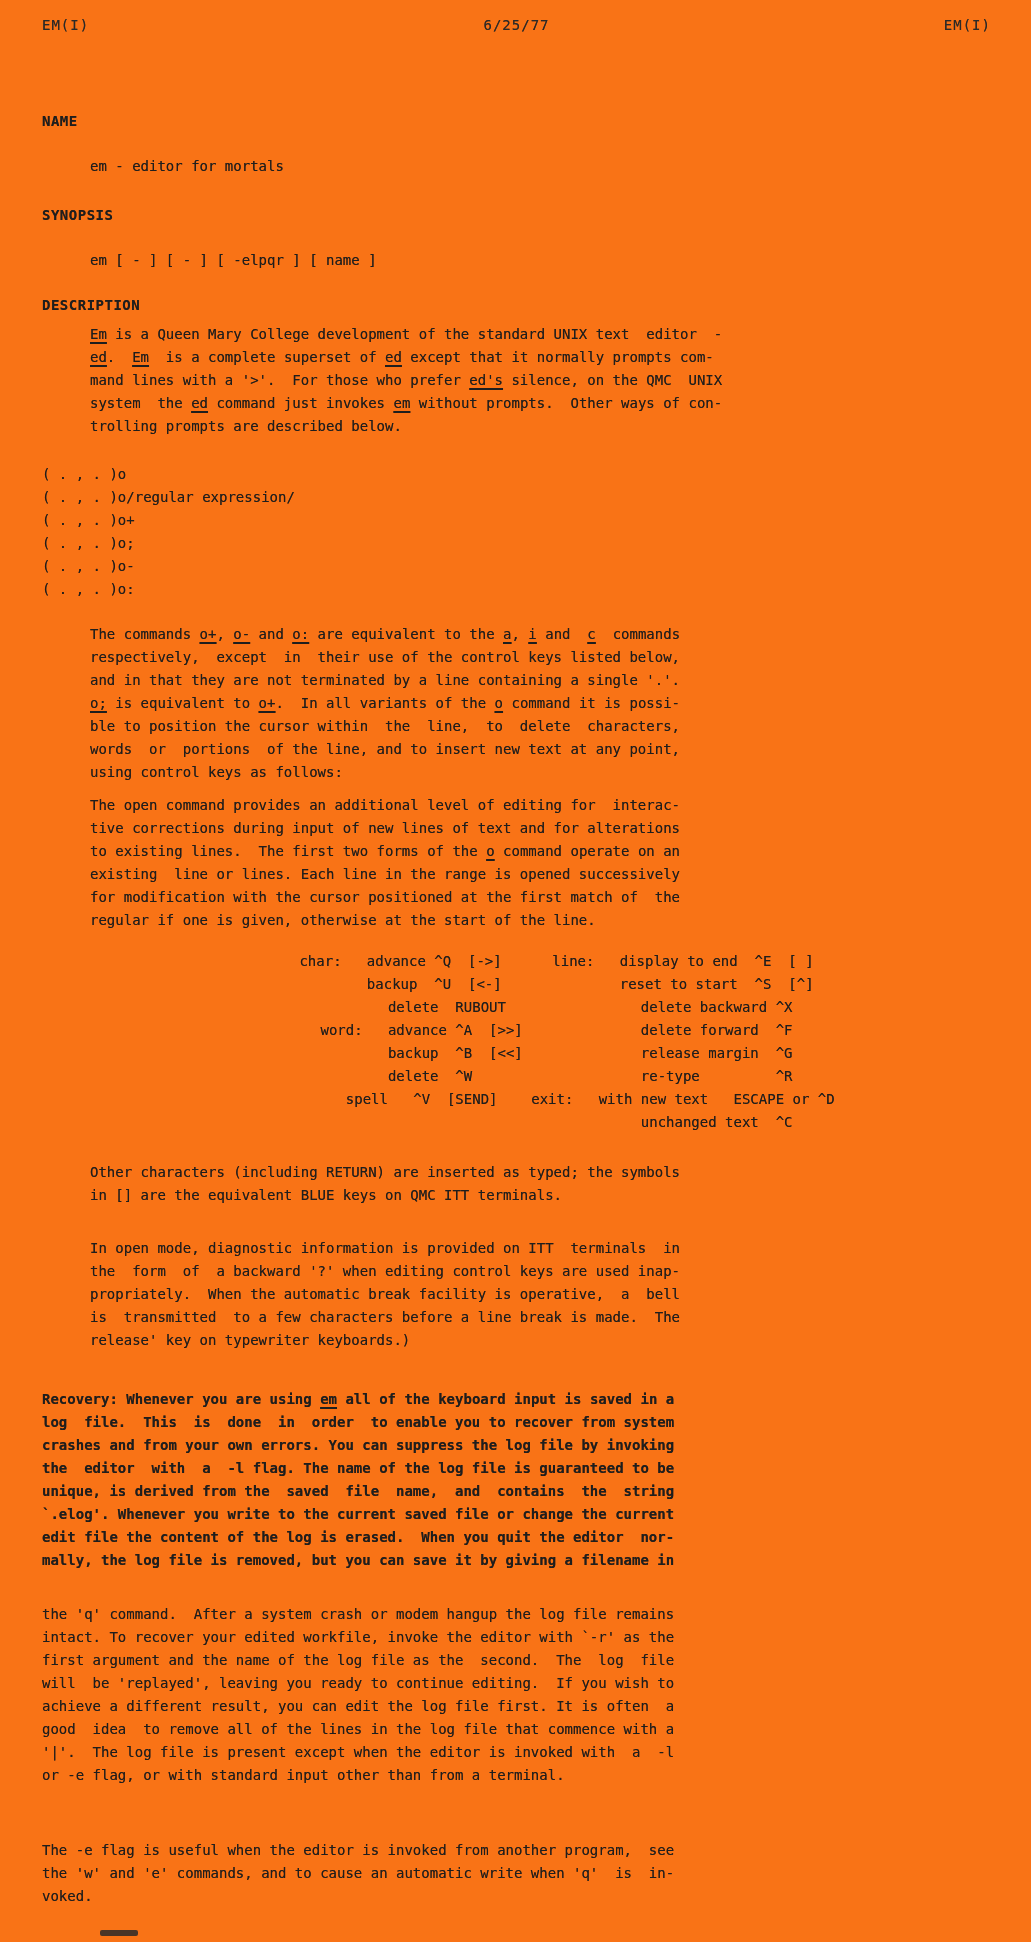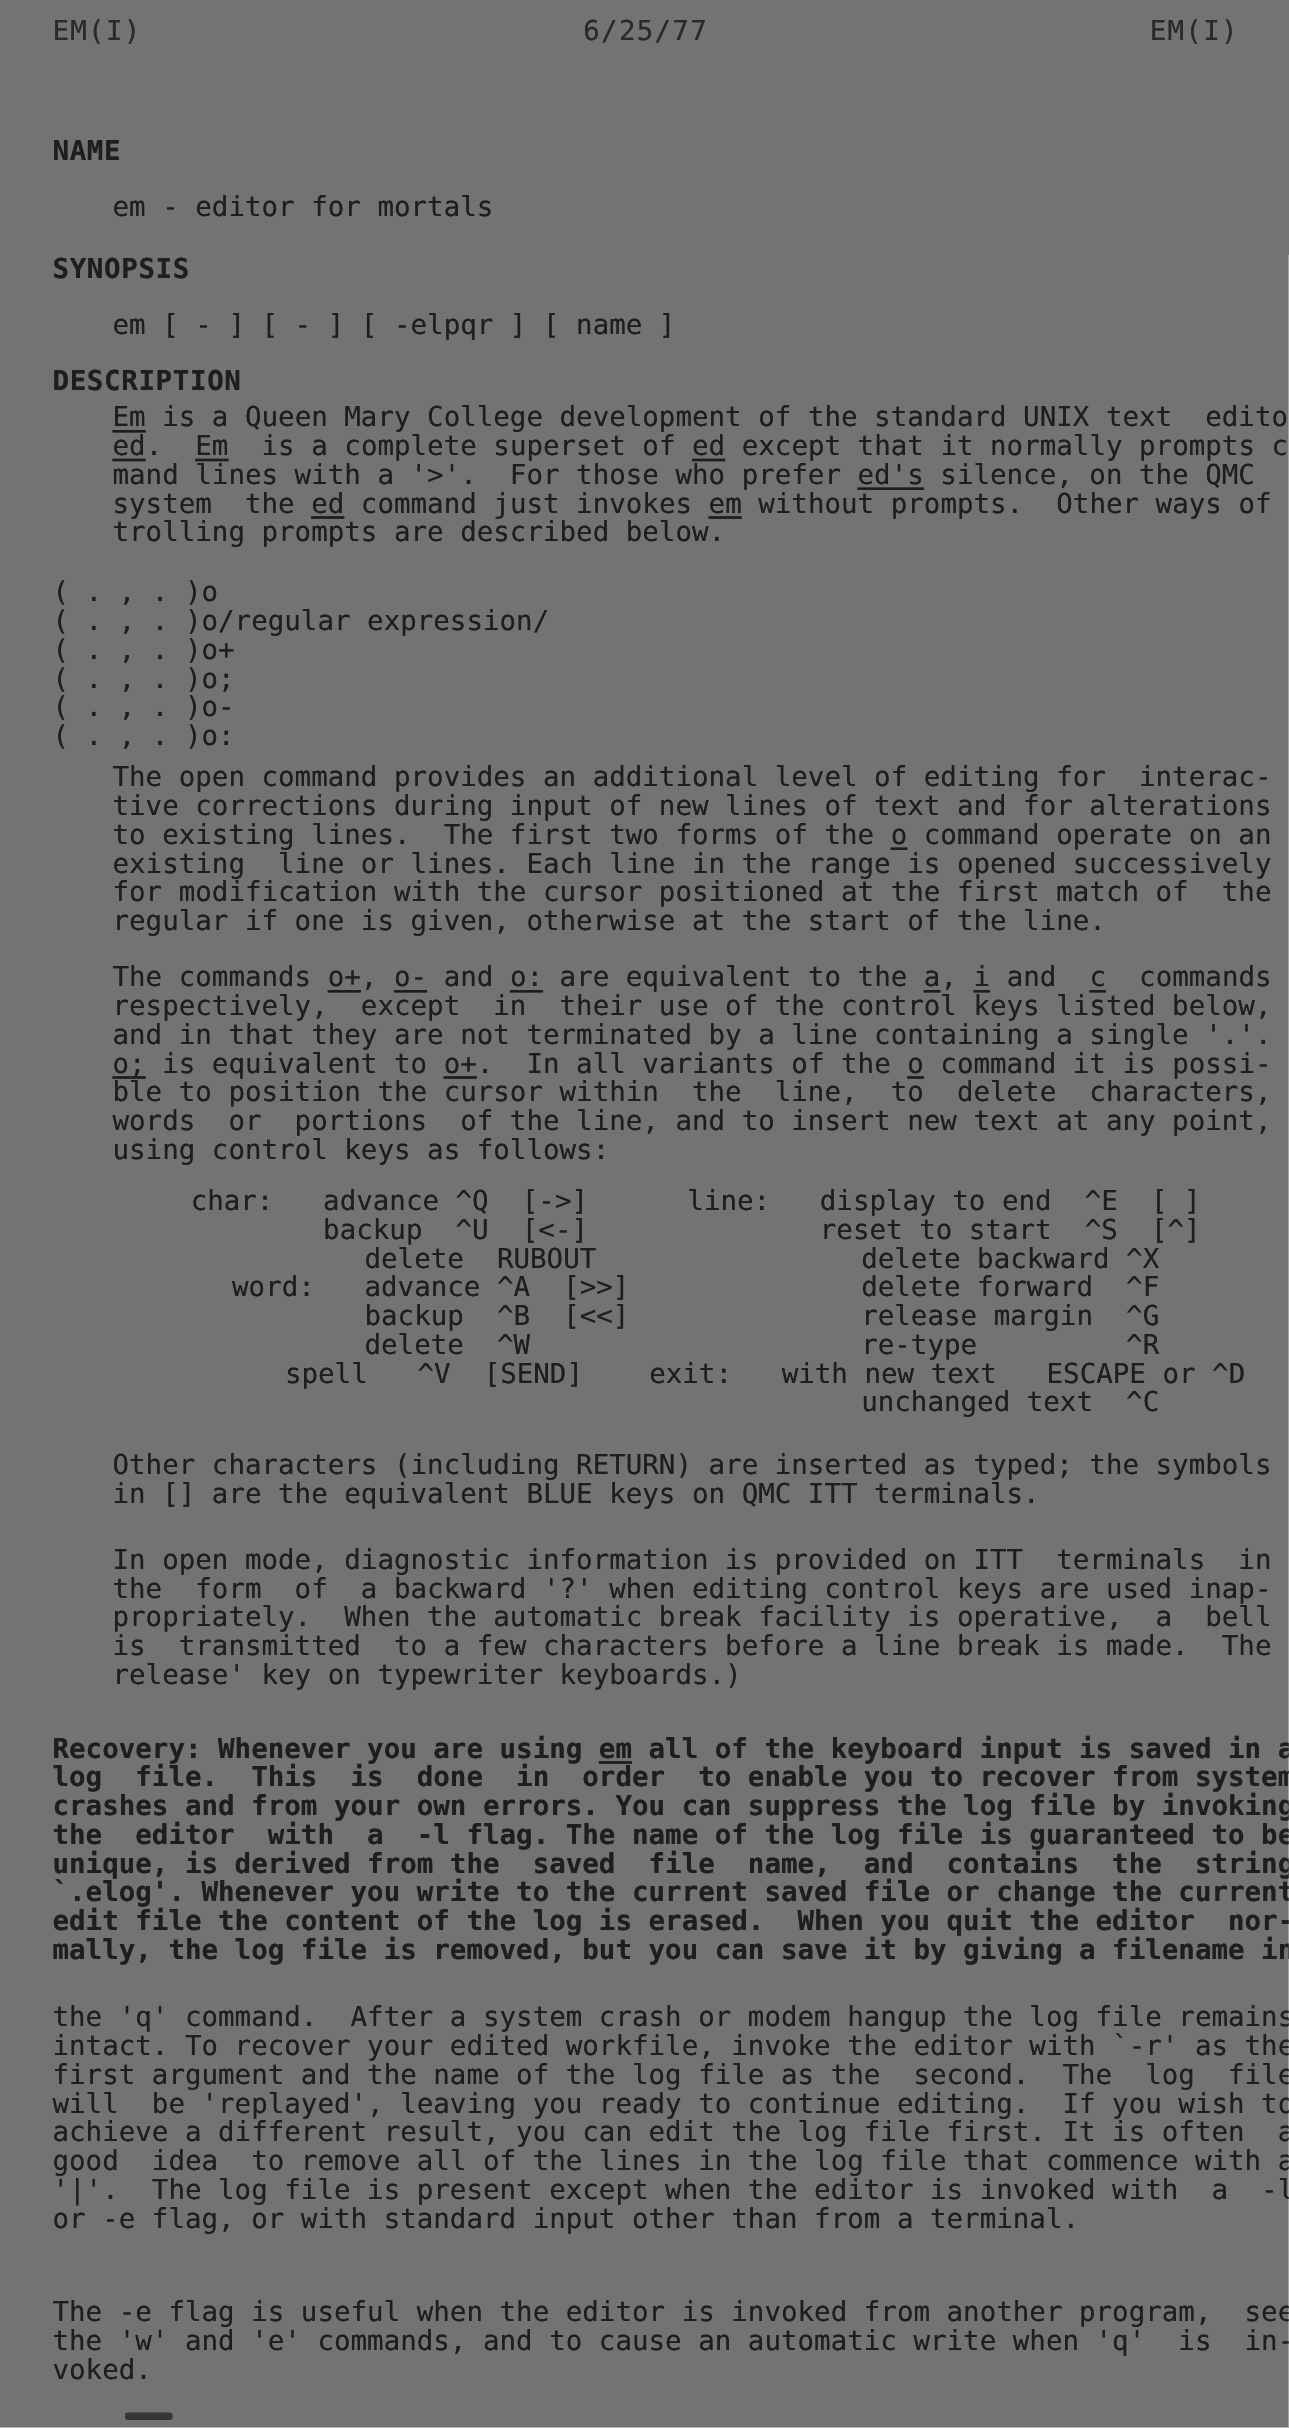--- a/index.html
+++ b/index.html
@@ -1,23 +1,23 @@
 <!DOCTYPE html>
 <html><head>
 <meta charset="utf-8">
 <style>
   * { margin:0; padding:0; box-sizing:border-box; }
   html,body { background:#e8e8e8; }
   .page {
     position:relative;
     width:1031px; height:1942px;
     margin:0 auto;
-    background:#737373;
+    background:#f97316;
     font-family:"DejaVu Sans Mono","Liberation Mono",monospace;
-    font-size:22px; line-height:23px;
+    font-size:14px; line-height:23px;
     color:#1e1e1e;
     padding:14px 40px 30px 42px;
     overflow:hidden;
     text-shadow:0 0 0.5px rgba(20,20,20,0.6);
   }
   .hdr { display:flex; justify-content:space-between; align-items:flex-start; }
   .hdr span { letter-spacing:1px; color:#2a2a2a; }
   .heading { font-weight:bold; letter-spacing:0.5px; }
   .indent { margin-left:48px; }
   .tbl-indent { margin-left:80px;text-align:center; }
@@ -76,37 +76,37 @@
 
   <div class="mt-forms">
       <div class="ln">( . , . )o</div>
       <div class="ln">( . , . )o/regular expression/</div>
       <div class="ln">( . , . )o+</div>
       <div class="ln">( . , . )o;</div>
       <div class="ln">( . , . )o-</div>
       <div class="ln">( . , . )o:</div>
     </div>
 
-  <div class="indent mt-p1">
-      <div class="ln">The open command provides an additional level of editing for  interac-</div>
-      <div class="ln">tive corrections during input of new lines of text and for alterations</div>
-      <div class="ln">to existing lines.  The first two forms of the <span class="u">o</span> command operate on an</div>
-      <div class="ln">existing  line or lines. Each line in the range is opened successively</div>
-      <div class="ln">for modification with the cursor positioned at the first match of  the</div>
-      <div class="ln">regular if one is given, otherwise at the start of the line.</div>
-    </div>
-
   <div class="indent mt-p2">
       <div class="ln">The commands <span class="u">o+</span>, <span class="u">o-</span> and <span class="u">o:</span> are equivalent to the <span class="u">a</span>, <span class="u">i</span> and  <span class="u">c</span>  commands</div>
       <div class="ln">respectively,  except  in  their use of the control keys listed below,</div>
       <div class="ln">and in that they are not terminated by a line containing a single '.'.</div>
       <div class="ln"><span class="u">o;</span> is equivalent to <span class="u">o+</span>.  In all variants of the <span class="u">o</span> command it is possi-</div>
       <div class="ln">ble to position the cursor within  the  line,  to  delete  characters,</div>
       <div class="ln">words  or  portions  of the line, and to insert new text at any point,</div>
       <div class="ln">using control keys as follows:</div>
+    </div>
+
+  <div class="indent mt-p1">
+      <div class="ln">The open command provides an additional level of editing for  interac-</div>
+      <div class="ln">tive corrections during input of new lines of text and for alterations</div>
+      <div class="ln">to existing lines.  The first two forms of the <span class="u">o</span> command operate on an</div>
+      <div class="ln">existing  line or lines. Each line in the range is opened successively</div>
+      <div class="ln">for modification with the cursor positioned at the first match of  the</div>
+      <div class="ln">regular if one is given, otherwise at the start of the line.</div>
     </div>
 
   <div class="tbl-indent mt-table">
       <div class="ln">char:   advance ^Q  [-&gt;]      line:   display to end  ^E  [ ]</div>
       <div class="ln">        backup  ^U  [&lt;-]              reset to start  ^S  [^]</div>
       <div class="ln">        delete  RUBOUT                delete backward ^X</div>
       <div class="ln">word:   advance ^A  [&gt;&gt;]              delete forward  ^F</div>
       <div class="ln">        backup  ^B  [&lt;&lt;]              release margin  ^G</div>
       <div class="ln">        delete  ^W                    re-type         ^R</div>
       <div class="ln">        spell   ^V  [SEND]    exit:   with new text   ESCAPE or ^D</div>

